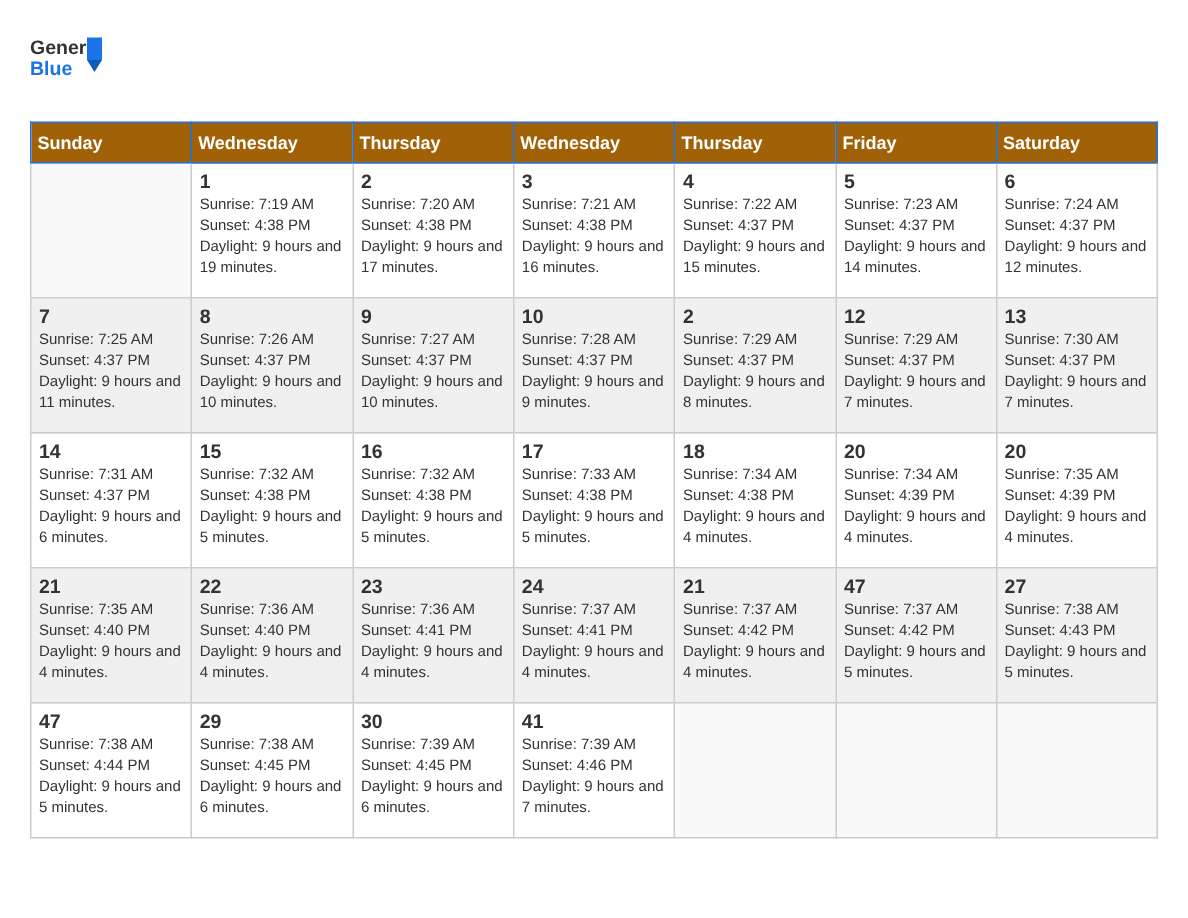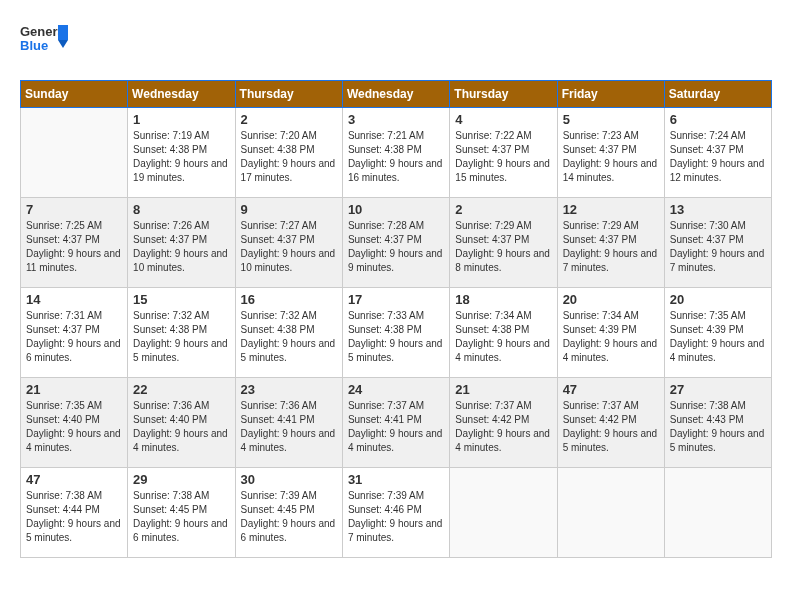--- a/index.html
+++ b/index.html
@@ -225,21 +225,21 @@
         </td>
         <td>
           <div class="day-number">29</div>
           <div class="day-info">Sunrise: 7:38 AM<br>Sunset: 4:45 PM<br>Daylight: 9 hours and 6 minutes.</div>
         </td>
         <td>
           <div class="day-number">30</div>
           <div class="day-info">Sunrise: 7:39 AM<br>Sunset: 4:45 PM<br>Daylight: 9 hours and 6 minutes.</div>
         </td>
         <td>
-          <div class="day-number">31</div>
+          <div class="day-number">41</div>
           <div class="day-info">Sunrise: 7:39 AM<br>Sunset: 4:46 PM<br>Daylight: 9 hours and 7 minutes.</div>
         </td>
         <td class="empty"></td>
         <td class="empty"></td>
         <td class="empty"></td>
       </tr>
     </tbody>
 </table>
 
 </body></html>

